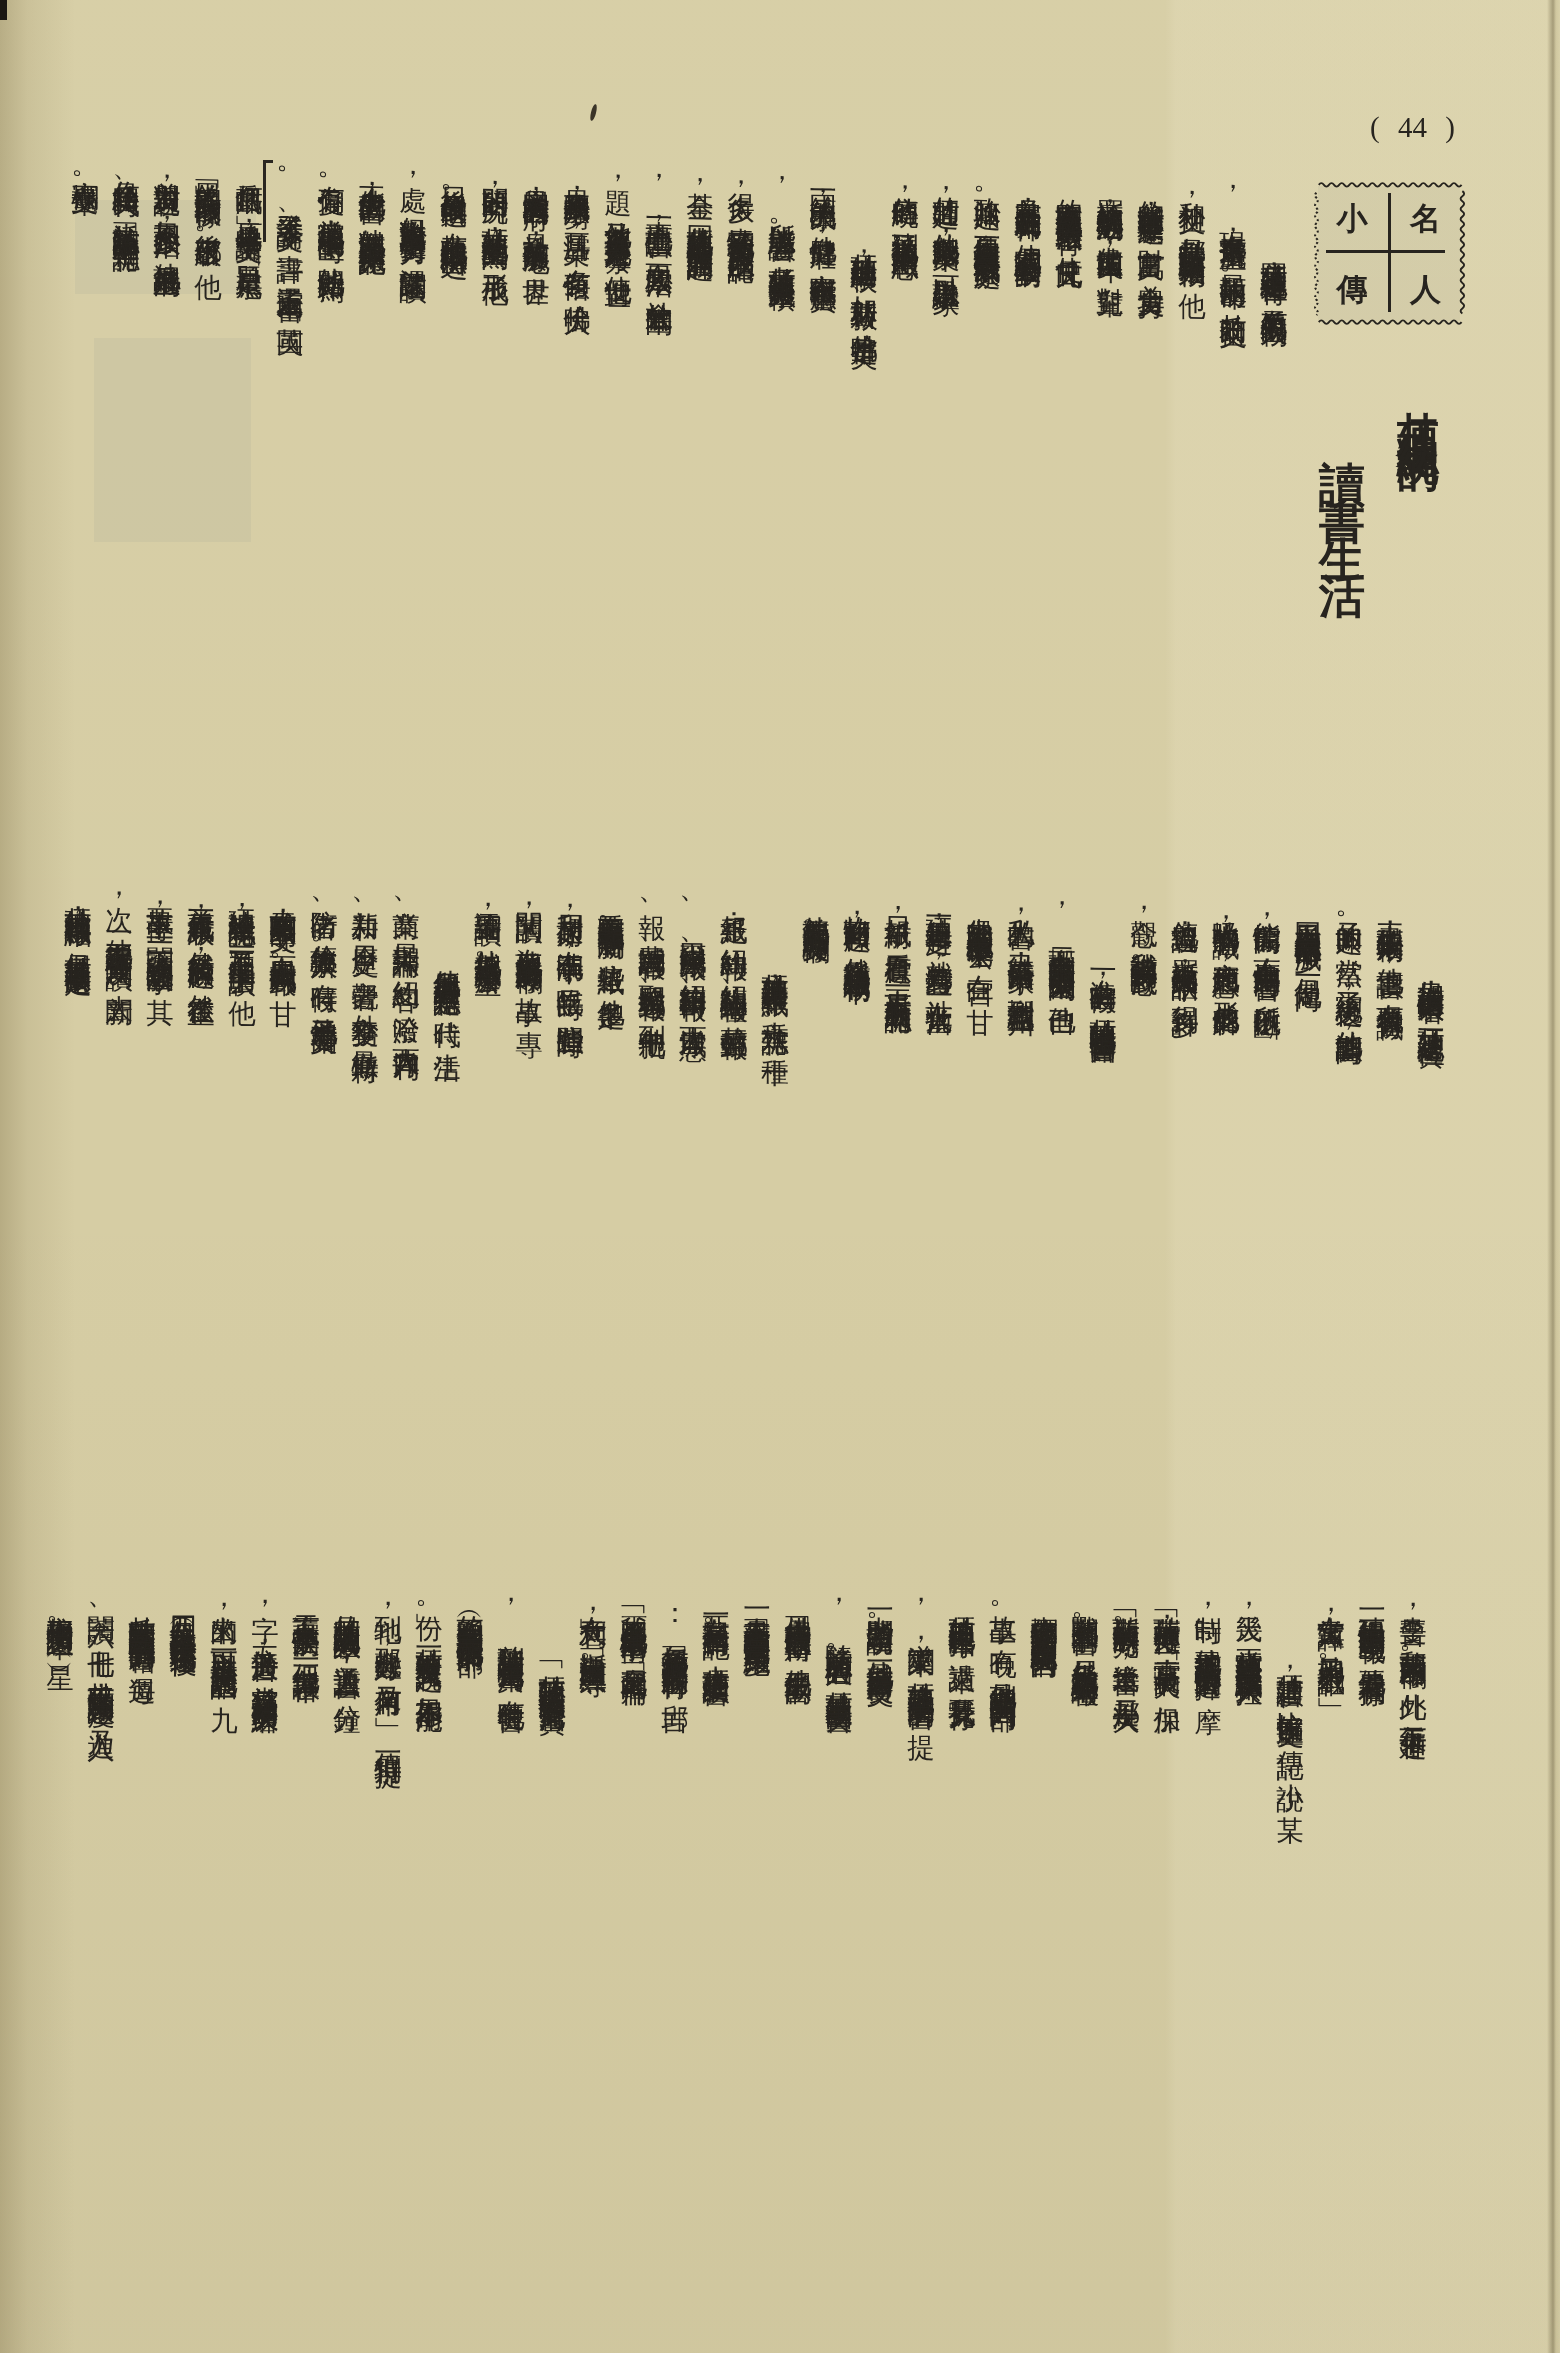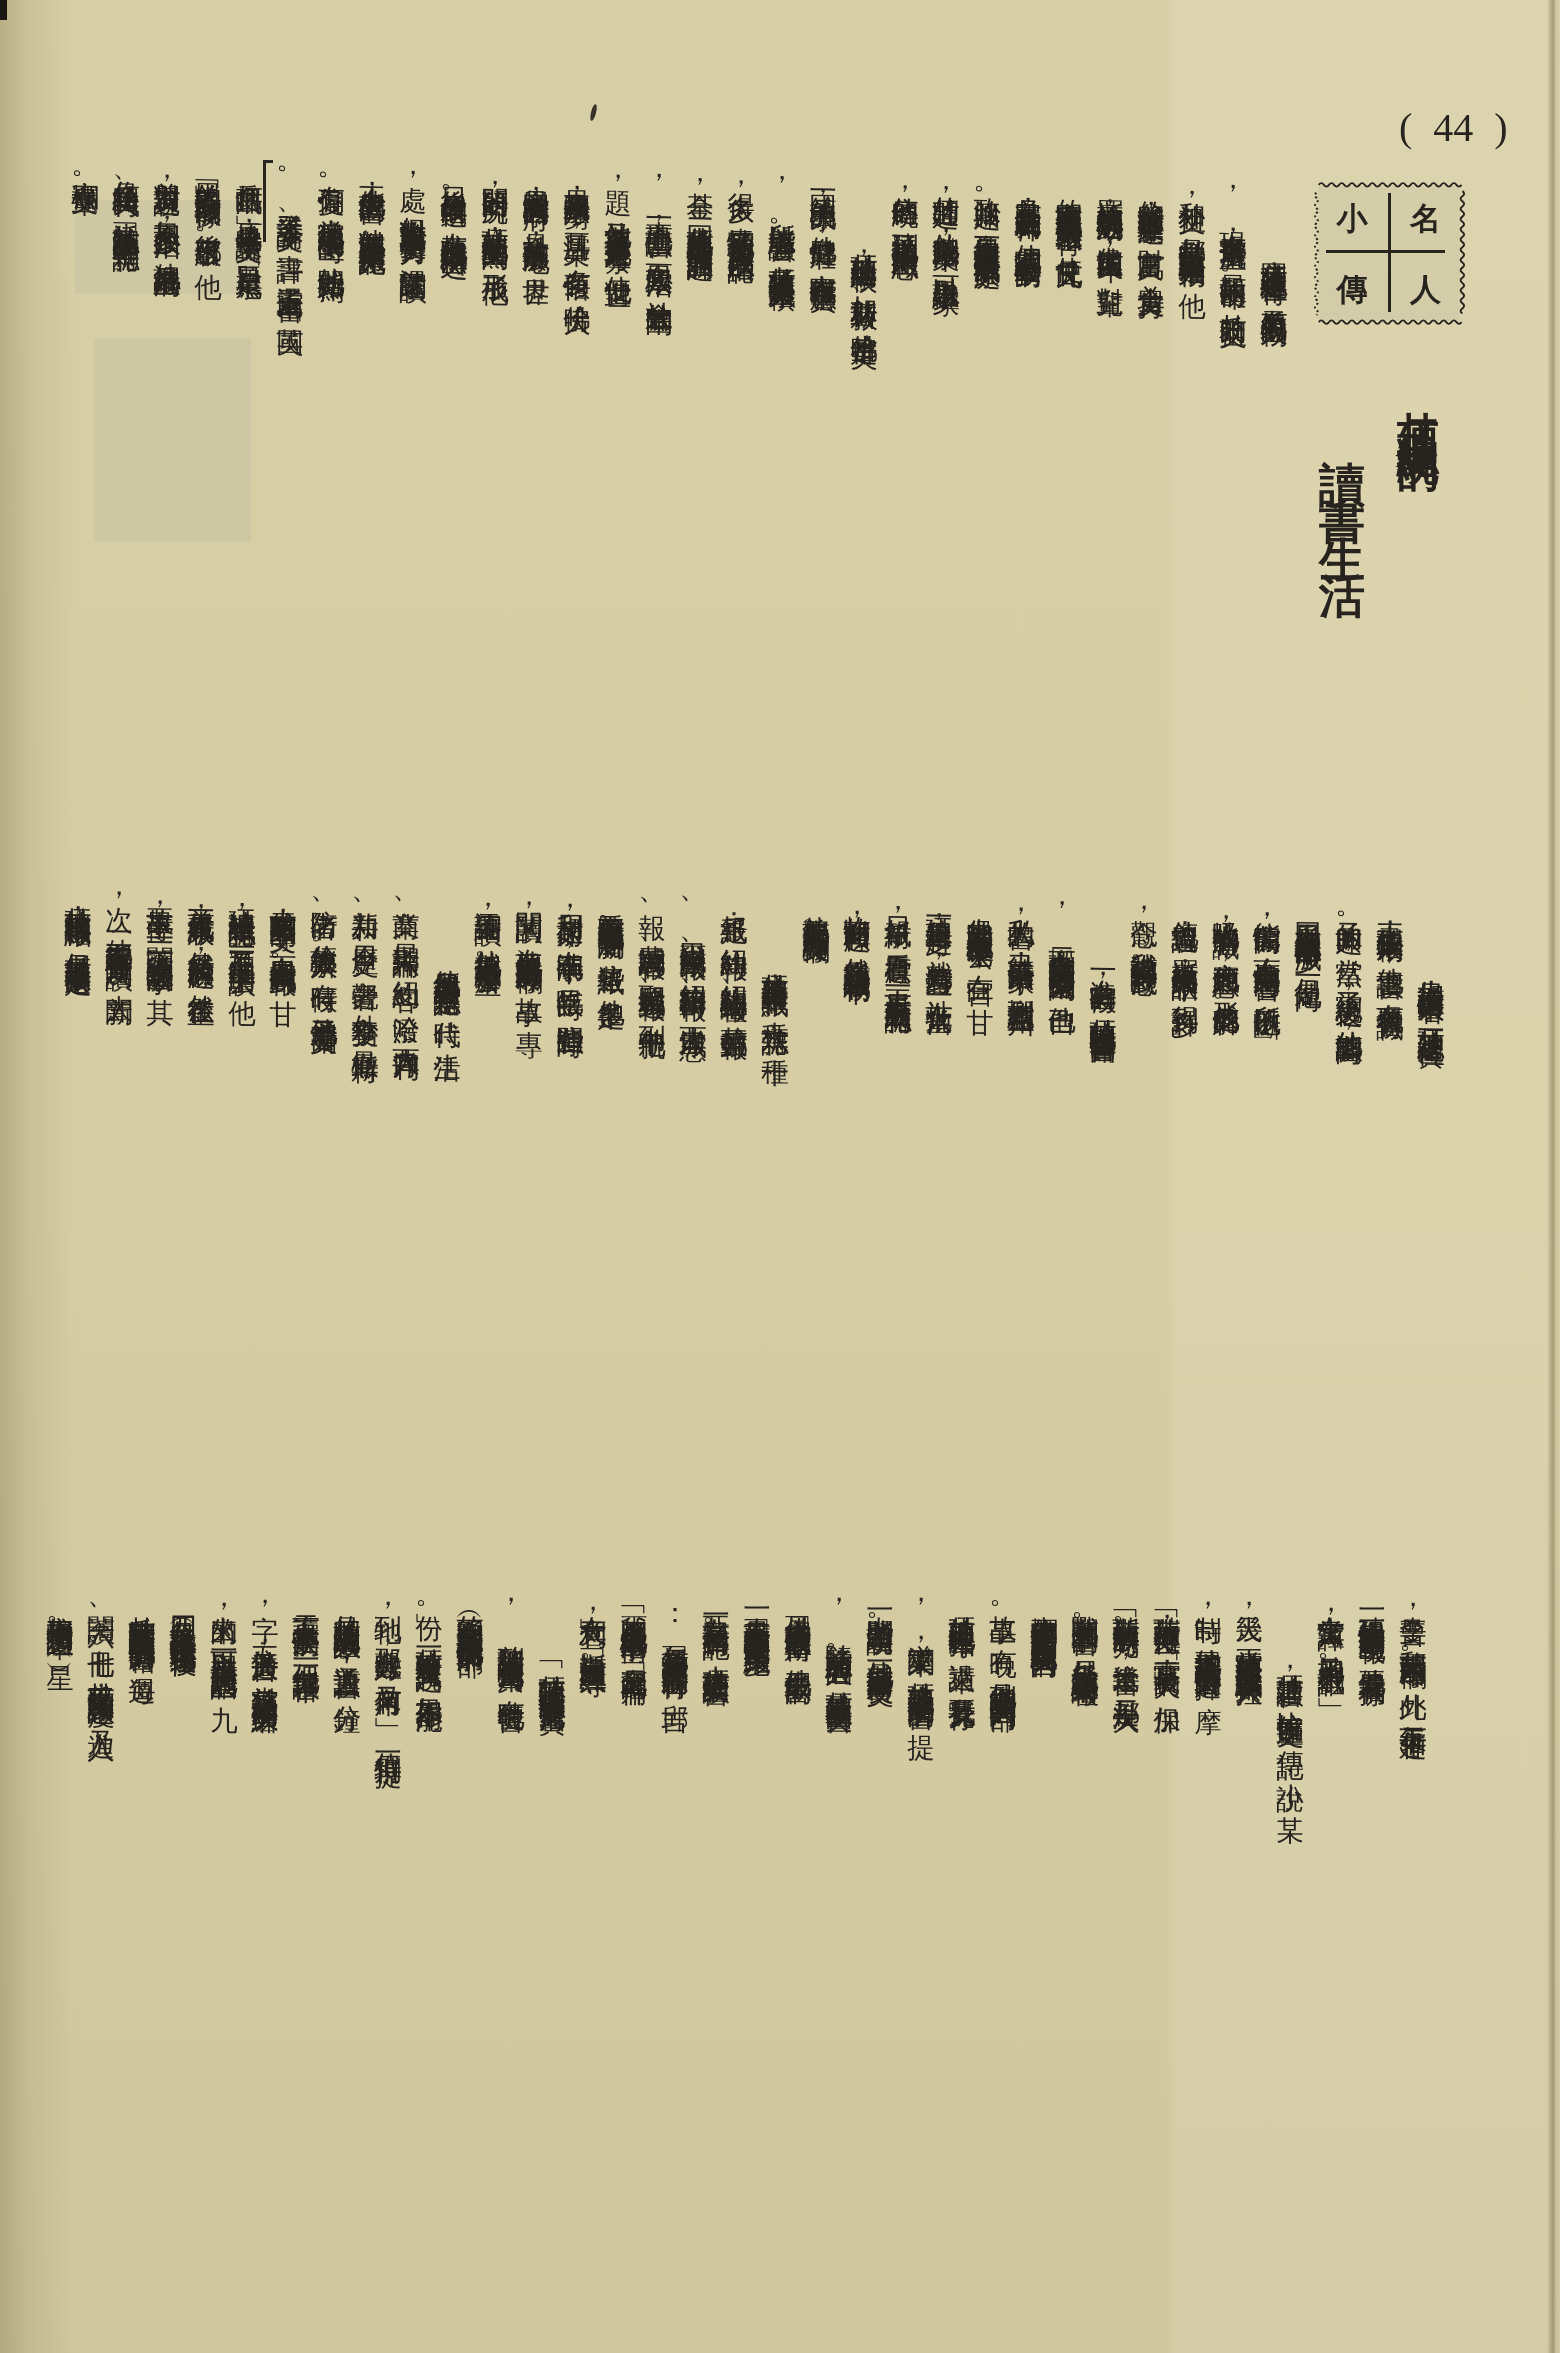--- a/index.html
+++ b/index.html
@@ -18,23 +18,23 @@
         linear-gradient(90deg, rgba(0,0,0,0) 1165px, rgba(255,250,228,0.12) 1176px, rgba(255,250,228,0.12) 1547px, rgba(70,60,35,0.35) 1553px, rgba(70,60,35,0.05) 1556px, rgba(255,250,228,0.08) 1561px),
         linear-gradient(180deg, rgba(255,255,240,0.04) 0px, rgba(0,0,0,0) 1179px, rgba(90,80,50,0.05) 2354px);
     }
     .bleed { position: absolute; background: rgba(100,118,122,0.07); pointer-events: none; }
     .corner-mark { position: absolute; left: 0; top: 0; width: 7px; height: 20.4px; background: #1a1713; }
     .speck { position: absolute; left: 591px; top: 104px; width: 4.7px; height: 17.3px; background: #3a3428; border-radius: 50%; transform: rotate(14deg); }
     .printer-mark { position: absolute; left: 263px; top: 160px; width: 3.1px; height: 82px; background: #2a2620; }
     .printer-mark::after { content: ""; position: absolute; left: 3.1px; top: 0; width: 7px; height: 3.1px; background: #2a2620; }
 
     .page-number {
-      position: absolute; left: 1399px; top: 108px;
+      position: absolute; left: 1370px; top: 108px;
       font-family: "Liberation Serif", "DejaVu Serif", serif;
-      font-size: 40px; line-height: 39px; word-spacing: 11px; white-space: nowrap;
+      font-size: 29px; line-height: 39px; word-spacing: 11px; white-space: nowrap;
     }
 
     .badge { position: absolute; left: 1309px; top: 177px; width: 160px; height: 153px; }
     .badge-bg { position: absolute; left: 9.4px; top: 9.4px; width: 142px; height: 135px; background: rgba(110,120,115,0.07); }
     .badge svg { position: absolute; left: 0; top: 0; }
     .badge .vbar { position: absolute; left: 79px; top: 15.7px; width: 3.1px; height: 119px; background: var(--ink); }
     .badge .hbar { position: absolute; left: 17.3px; top: 73px; width: 119px; height: 3.1px; background: var(--ink); }
     .badge .bc {
       position: absolute; width: 39px; height: 39px; line-height: 39px; text-align: center;
       font-size: 31px; font-weight: 700;

